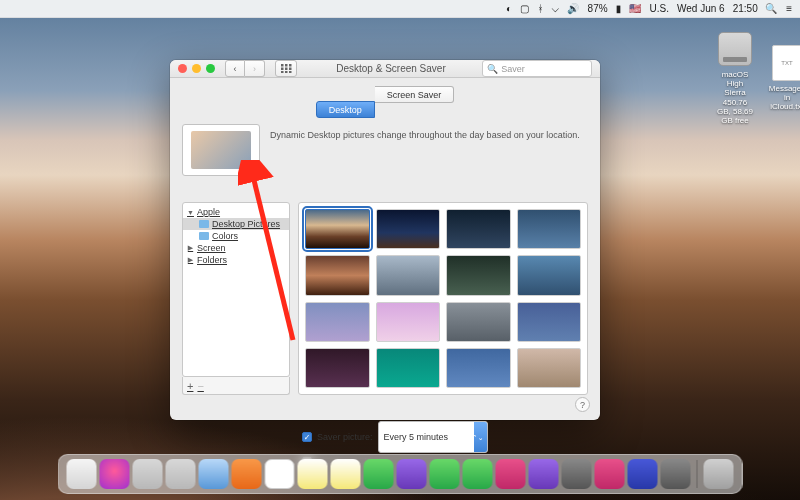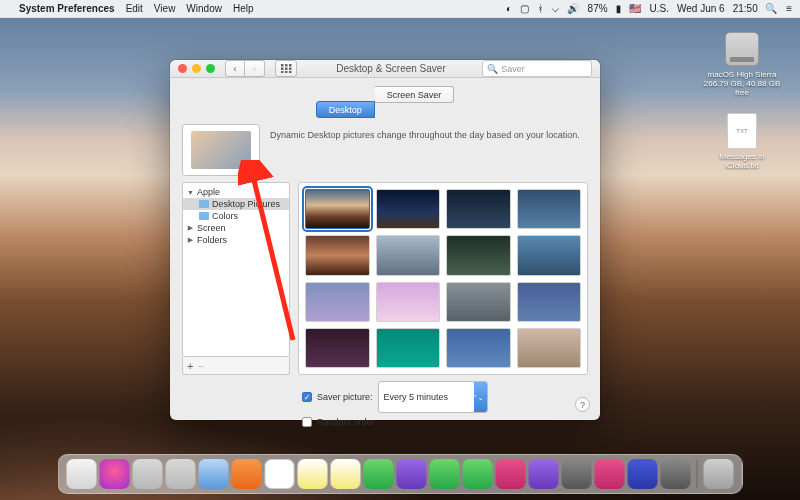--- a/index.html
+++ b/index.html
@@ -23,21 +23,21 @@
     padding: 0 8px;
     border-bottom: 1px solid rgba(0,0,0,0.08);
   }
   .menubar .left { display: flex; align-items: center; gap: 11px; }
   .menubar .left b { font-weight: 600; }
   .menubar .right { margin-left: auto; display: flex; align-items: center; gap: 8px; }
   .menubar .right span, .menubar .right svg { display: inline-flex; align-items: center; }
   .apple-logo { font-size: 11px; }
 
   
-  .desk-icons { position: absolute; right: 18px; top: 30px; display: flex; flex-direction: column; gap: 14px; align-items: center; width: 80px; }
+  .desk-icons { position: absolute; right: 4px; top: 30px; display: flex; gap: 14px; align-items: center; width: 80px; }
   .desk-icon { display: flex; flex-direction: column; align-items: center; gap: 2px; cursor: default; }
   .desk-icon .glyph { width: 38px; height: 38px; display:flex; align-items:center; justify-content:center; }
   .desk-icon .label { font-size: 8px; color: #fff; text-align: center; text-shadow: 0 1px 2px rgba(0,0,0,0.7); line-height: 1.15; }
   .disk-glyph { background: linear-gradient(#d8d8d8,#bcbcbc); border-radius: 5px; border:1px solid #999; position:relative; width:34px; height:34px;}
   .disk-glyph::after{content:"";position:absolute;bottom:3px;left:4px;right:4px;height:5px;background:#888;border-radius:1px;}
   .txt-glyph { background:#fff; border:1px solid #ccc; width:30px; height:36px; border-radius:2px; position:relative; display:flex; align-items:center; justify-content:center; font-size:6px; color:#888;}
 
   
   .window {
     position: absolute; left: 170px; top: 60px; width: 430px; height: 360px;
@@ -61,21 +61,21 @@
   .gridbtn{width:22px;height:17px;margin-left:4px;border:1px solid #bdbdbd;border-radius:3px;background:linear-gradient(#fdfdfd,#efefef);display:flex;align-items:center;justify-content:center;}
   .wintitle { position:absolute; left:0; right:0; text-align:center; font-size:10px; color:#555; pointer-events:none;margin-left:12px;}
   .search { margin-left:auto; width:110px; height:17px; background:#fff; border:1px solid #c8c8c8; border-radius:3px; display:flex; align-items:center; padding:0 4px; gap:3px; color:#999; font-size:9px;}
 
   .tabs { display:flex; justify-content:center; padding:8px 0 6px; gap:0;}
   .tab { height:17px; padding:0 12px; font-size:9px; border:1px solid #b5b5b5; display:flex; align-items:center; background:linear-gradient(#fdfdfd,#efefef);}
   .tab.active{ background:linear-gradient(#6faef8,#3d82d6); color:#fff; border-color:#2f6fbf;}
   .tab:first-child{border-radius:3px 0 0 3px;margin-top:15px;}
   .tab:last-child{border-radius:0 3px 3px 0; border-left:none;}
 
-  .body { flex:1; display:flex; flex-direction:column; padding:0 12px 8px;}
+  .body { flex:1; display:flex; flex-direction:column; padding:0 12px 8px;gap:20px;}
   .upper { display:flex; gap:10px; align-items:flex-start; margin-bottom:6px;}
   .preview { width:78px; height:52px; background:#fff; border:1px solid #c2c2c2; border-radius:3px; display:flex; align-items:center; justify-content:center; position:relative; overflow:hidden;}
   .preview-inner{width:60px;height:38px;background:linear-gradient(135deg,#e8c8a8,#8aa0b8);border-radius:2px;position:relative;}
   .desc { font-size:9px; color:#555; padding-top:6px; flex:1;}
 
   .mid { flex:1; display:flex; gap:8px; min-height:0;}
   .sidebar { width:108px; background:#fff; border:1px solid #c8c8c8; border-radius:3px; padding:3px 0; font-size:9px; overflow:auto;}
   .tree-row { display:flex; align-items:center; gap:3px; padding:1px 4px; white-space:nowrap;}
   .tree-row.sel{ background:#d8d8d8;}
   .tri{ width:7px; font-size:7px; color:#666; display:inline-block; text-align:center;}
@@ -131,28 +131,20 @@
   .di11{background:linear-gradient(#4858d8,#2838a8);} 
   .di12{background:linear-gradient(#888,#555);} 
   .di-trash{background:linear-gradient(#d0d0d0,#a0a0a0);}
 </style>
 </head>
 <body>
 
 <div class="desktop"></div>
 
 <div class="menubar">
-  <div class="left">
-    <span class="apple-logo"></span>
-    <b>System Preferences</b>
-    <span>Edit</span>
-    <span>View</span>
-    <span>Window</span>
-    <span>Help</span>
-  </div>
   <div class="right">
     <span>◐</span>
     <span>▢</span>
     <span>ᚼ</span>
     <span>⌵</span>
     <span>🔊</span>
     <span>87%</span>
     <span>▮</span>
     <span>🇺🇸</span>
     <span>U.S.</span>
@@ -161,21 +153,21 @@
     <span>🔍</span>
     <span>≡</span>
   </div>
 </div>
 
 <div class="desk-icons">
   <div class="desk-icon">
     <div class="glyph">
         <div class="disk-glyph"></div>
       </div>
-    <div class="label"><span>macOS High Sierra</span><br><span>266.79 GB, 40.88 GB free</span></div>
+    <div class="label"><span>macOS High Sierra</span><br><span>450.76 GB, 58.69 GB free</span></div>
   </div>
   <div class="desk-icon">
     <div class="glyph">
         <div class="txt-glyph">
           <span>TXT</span>
         </div>
       </div>
     <div class="label">Messages in iCloud.txt</div>
   </div>
 </div>
@@ -220,21 +212,21 @@
 
   <div class="body">
     <div class="upper">
       <div class="preview">
         <div class="preview-inner"></div>
       </div>
       <div class="desc">Dynamic Desktop pictures change throughout the day based on your location.</div>
     </div>
 
     <div class="mid">
-      <div style="display:flex;flex-direction:column;width:108px;">
+      <div style="display:flex;flex-direction:column;width:108px;text-decoration:underline;">
         <div class="sidebar" style="flex:1;">
           <div class="tree-row">
               <span class="tri">▼</span>
               <span>Apple</span>
             </div>
           <div class="tree-row sel" style="padding-left:16px">
               <span class="folder"></span>
               <span>Desktop Pictures</span>
             </div>
           <div class="tree-row" style="padding-left:16px">

